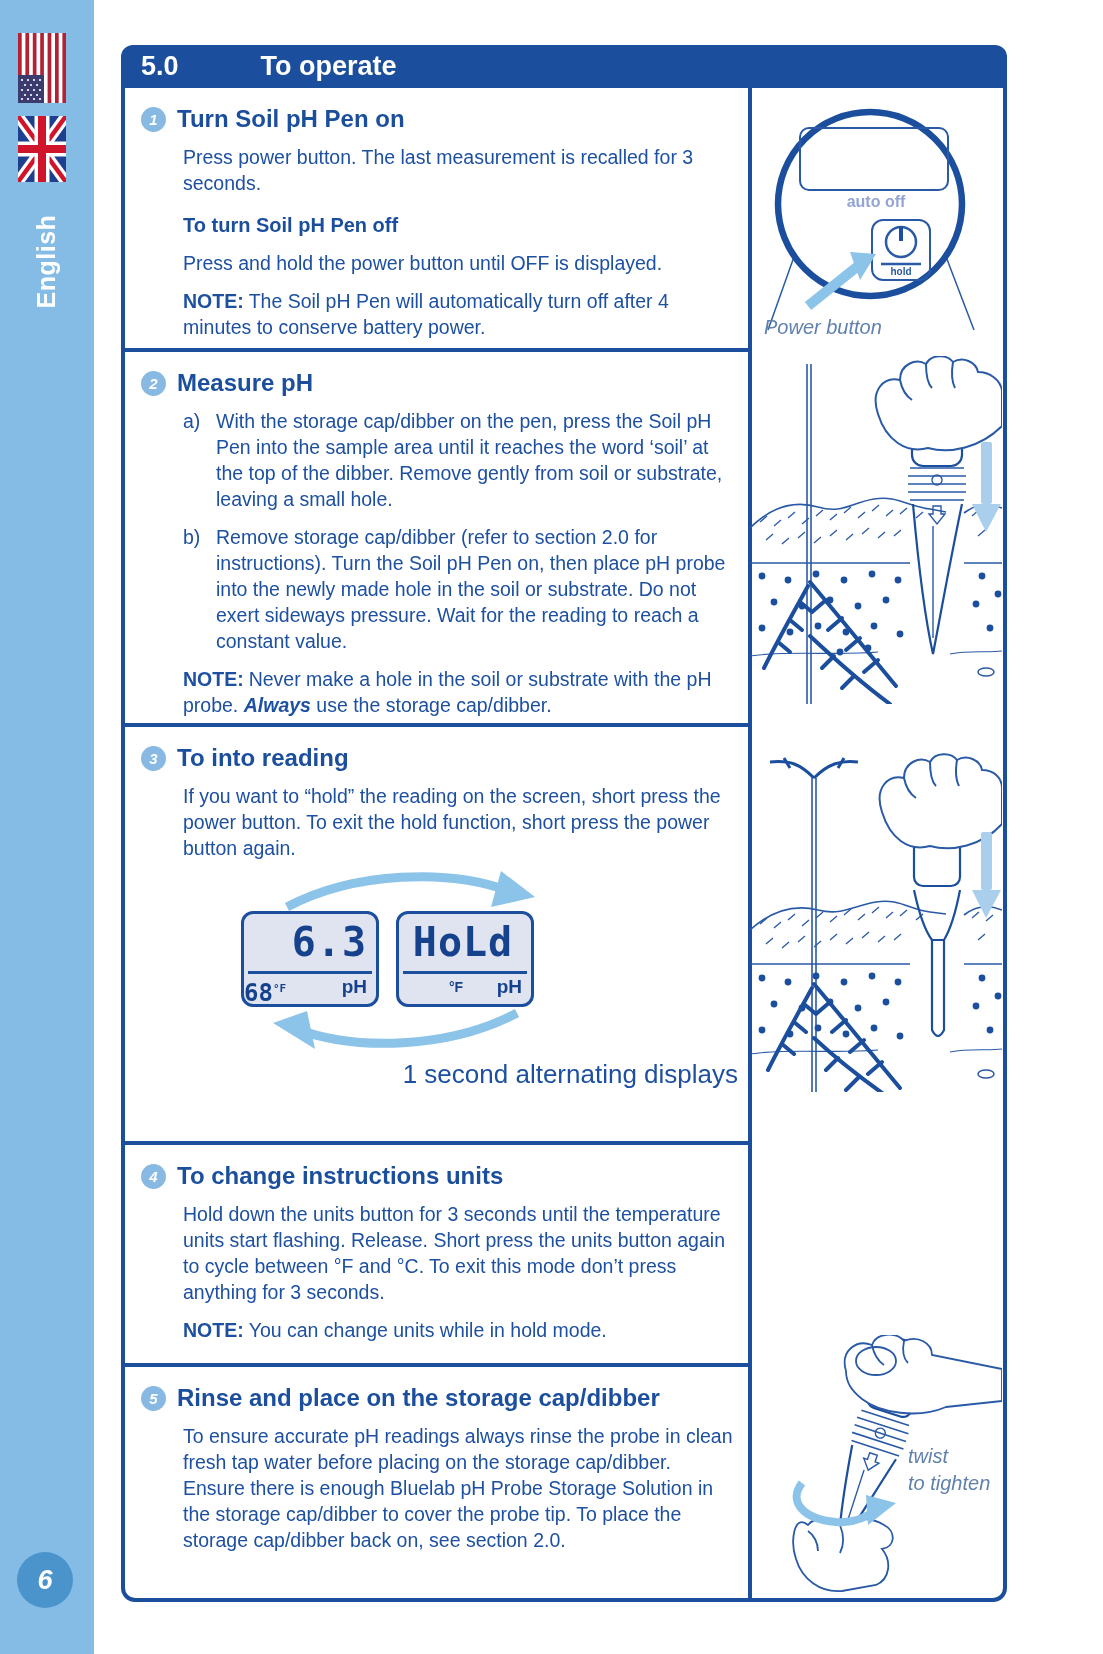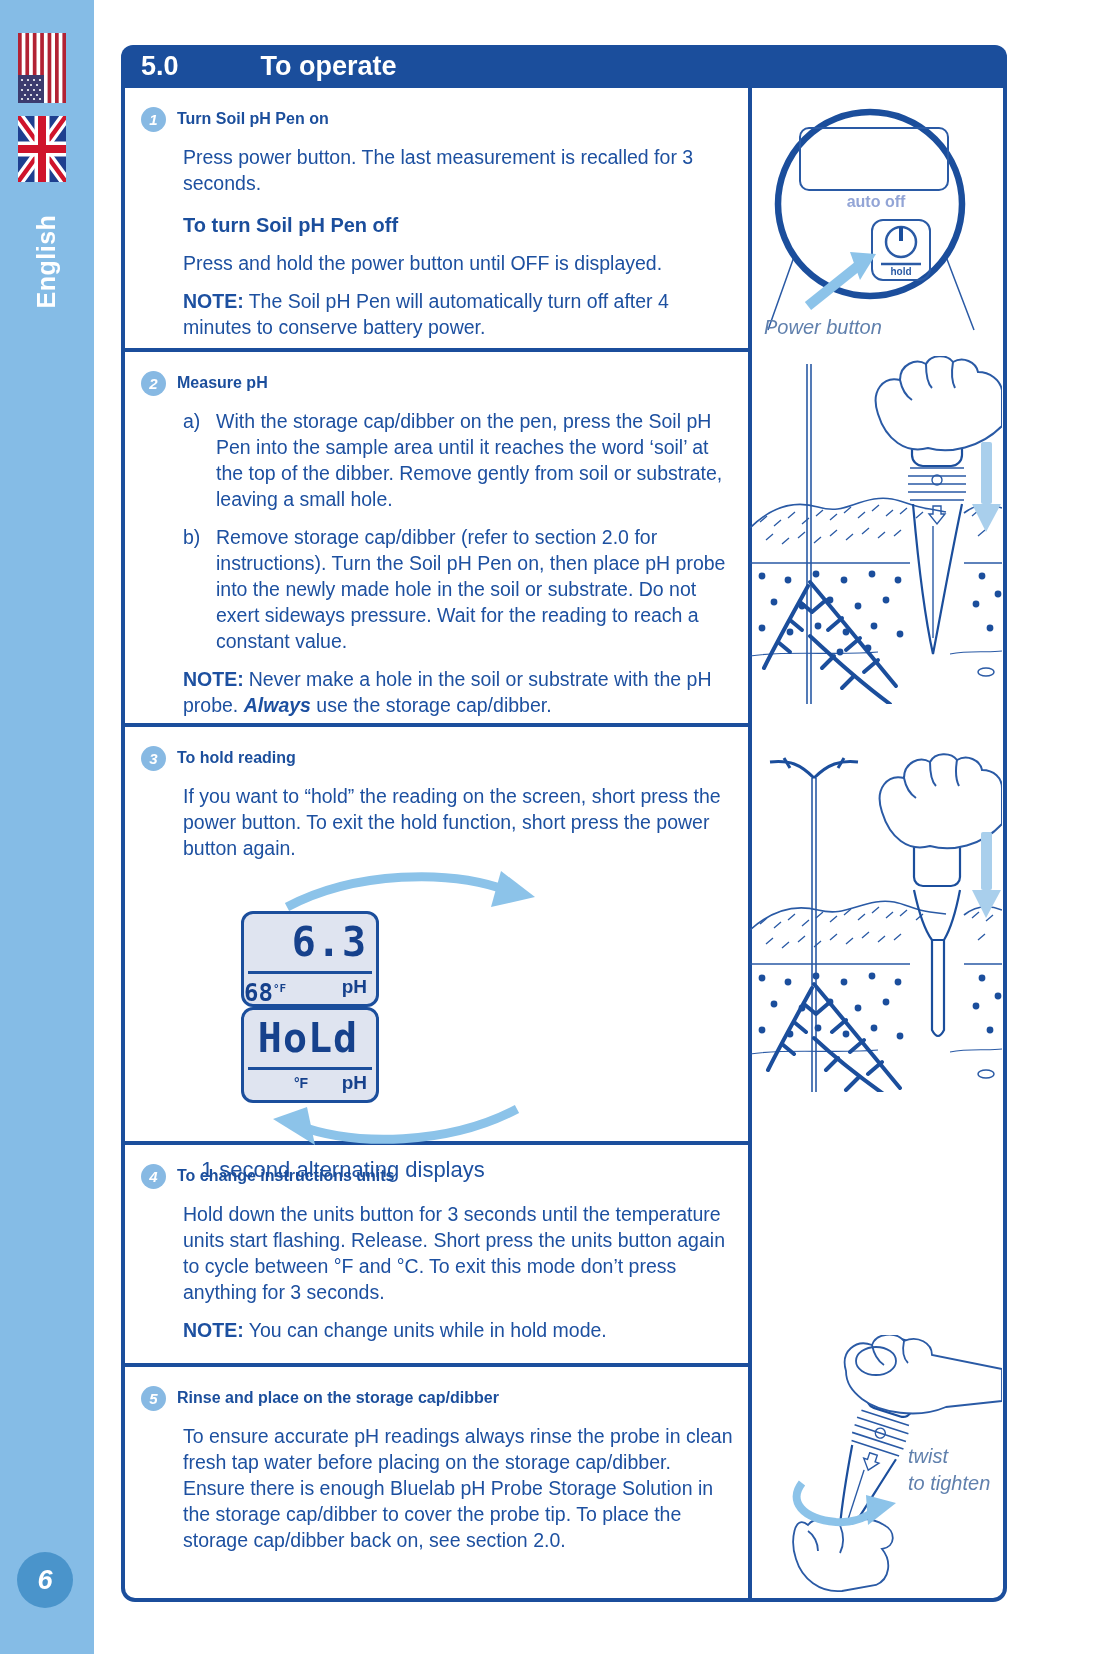--- a/index.html
+++ b/index.html
@@ -31,47 +31,47 @@
     box-sizing:border-box;display:flex;}
   .left-col{width:623px;display:flex;flex-direction:column;}
   .right-col{flex:1;border-left:4px solid #1b4e9c;position:relative;}
 
   .l-section{box-sizing:border-box;padding:14px 10px 6px 16px;border-bottom:4px solid #1b4e9c;
     color:#1d50a0;font-size:19.5px;line-height:26px;}
   .l-section:last-child{border-bottom:none;}
   .sec-head{display:flex;align-items:center;margin-top:4px;}
   .badge{flex:0 0 25px;width:25px;height:25px;border-radius:50%;background:#87b9e3;color:#fff;
     font-weight:bold;font-style:italic;font-size:15px;line-height:25px;text-align:center;margin-right:11px;}
-  .sec-title{font-weight:bold;font-size:16px;color:#1b4e9c;}
+  .sec-title{font-weight:bold;font-size:24px;color:#1b4e9c;}
   .sec-body{margin-left:42px;max-width:552px;}
   .sec-body p{margin:12px 0 0 0;}
   .subhead{font-weight:bold;font-size:20px;color:#1b4e9c;margin-top:16px !important;}
   .note-label{font-weight:bold;margin-right:5px;}
   .em{font-weight:bold;font-style:italic;}
   .item{display:flex;margin-top:12px;}
   .item-label{flex:0 0 33px;}
   .item-text{flex:1;}
 
   
   .lcd-graphic{margin:6px 0 0 100px;width:340px;position:relative;}
   .arrow-row{height:44px;position:relative;}
-  .lcd-row{display:flex;flex-direction:column;}
+  .lcd-row{display:flex;gap:17px;}
   .lcd{width:138px;height:96px;box-sizing:border-box;border:3px solid #1b4e9c;border-radius:12px;
     background:#dfe4f0;position:relative;overflow:hidden;}
   .lcd .main{position:absolute;top:2px;left:0;right:9px;text-align:right;
     font-family:"DejaVu Sans Mono", monospace;font-weight:bold;font-size:40px;line-height:52px;
     color:#16418c;letter-spacing:1px;}
   .lcd .main.centered{text-align:center;right:4px;}
   .lcd .sep{position:absolute;left:4px;right:4px;top:57px;height:2.5px;background:#1b4e9c;}
   .lcd .temp{position:absolute;left:0;top:62px;font-family:"DejaVu Sans Mono", monospace;
     font-weight:bold;font-size:24px;color:#16418c;}
   .lcd .temp sup{font-size:11px;font-weight:bold;vertical-align:super;}
   .lcd .temp-only{position:absolute;left:50px;top:60px;font-weight:bold;font-size:14px;color:#16418c;}
   .lcd .ph{position:absolute;right:9px;bottom:4px;font-weight:bold;font-size:19px;color:#16418c;}
-  .lcd-caption{margin:10px 0 0 60px;font-size:22px;color:#1d50a0;}
+  .lcd-caption{margin:10px 0 0 60px;font-size:26px;color:#1d50a0;text-align:right;}
 
   
   .fig{position:absolute;text-align:right;}
   .fig svg{display:block;}
   .ink{stroke:#1b4e9c;fill:none;}
   .ink-thin{stroke:#2a5aa5;fill:none;}
   .hand{stroke:#2a5aa5;fill:#ffffff;}
   .lb{fill:#a9cfec;}
   .fig-caption{font-style:italic;fill:#6080ad;font-size:20px;font-family:"Liberation Sans",sans-serif;}
 </style>
@@ -168,21 +168,21 @@
             <span class="item-label">b)</span>
             <span class="item-text">Remove storage cap/dibber (refer to section 2.0 for instructions). Turn the Soil pH Pen on, then place pH probe into the newly made hole in the soil or substrate. Do not exert sideways pressure. Wait for the reading to reach a constant value.</span>
           </div>
           <p><span class="note-label">NOTE:</span><span>Never make a hole in the soil or substrate with the pH probe. </span><span class="em">Always</span><span> use the storage cap/dibber.</span></p>
         </div>
       </div>
 
       <div class="l-section" style="height:418px;">
         <div class="sec-head">
           <div class="badge">3</div>
-          <div class="sec-title">To hold reading</div>
+          <div class="sec-title">To into reading</div>
         </div>
         <div class="sec-body">
           <p>If you want to “hold” the reading on the screen, short press the power button. To exit the hold function, short press the power button again.</p>
         </div>
         <div class="lcd-graphic">
           <div class="arrow-row">
             <svg width="320" height="44" viewBox="0 0 320 44" style="position:absolute;left:4px;top:0;">
               <path d="M42 40 C 110 4, 205 2, 264 24" stroke="#8cc3e9" stroke-width="9" fill="none"></path>
               <polygon points="256,4 290,30 246,40" fill="#8cc3e9"></polygon>
             </svg>

